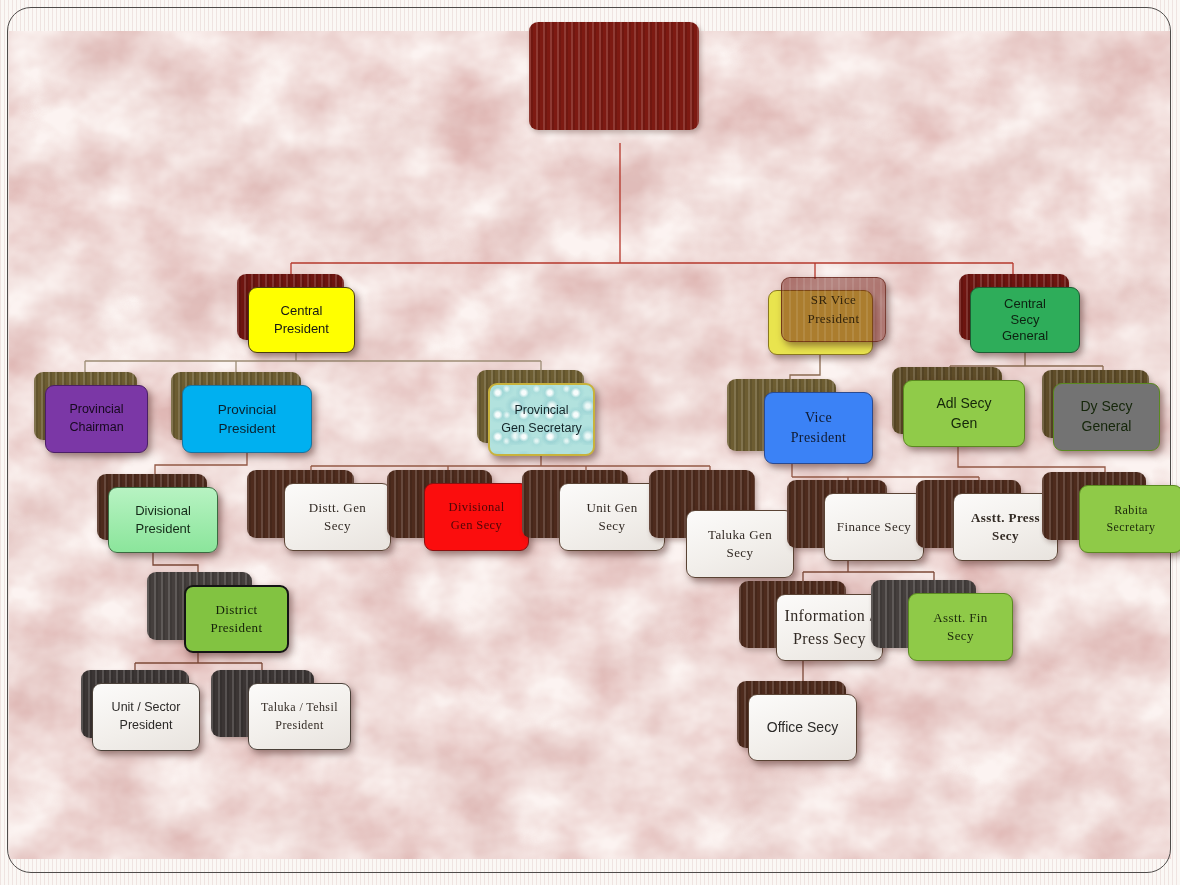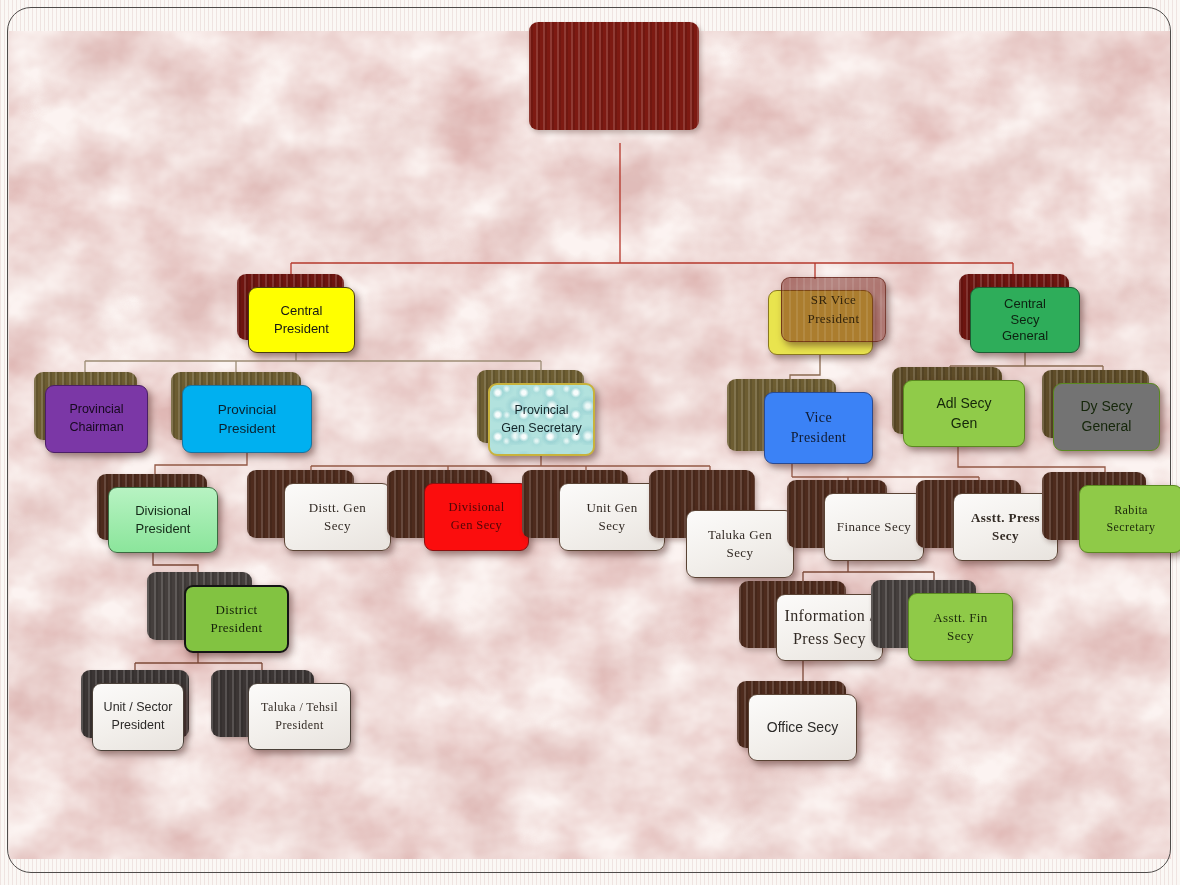--- a/index.html
+++ b/index.html
@@ -222,21 +222,21 @@
     <div class="node-box f-serif t-white" style="left: 750px; top: 594px; width: 107px; height: 67px; color: rgb(50, 42, 36); border-color: rgb(90, 67, 52); font-size: 16px;">
       <span>Information /</span>
       <span>Press Secy</span>
     </div>
     <div class="node-shadow" style="left: 871px; top: 580px; width: 105px; height: 68px; background-color: rgb(69, 63, 61);"></div>
     <div class="node-box f-serif" style="left: 882px; top: 593px; width: 105px; height: 68px; background-color: rgb(143, 202, 72); color: rgb(29, 42, 12); border-color: rgb(90, 138, 32); font-size: 13px;">
       <span>Asstt. Fin</span>
       <span>Secy</span>
     </div>
     <div class="node-shadow" style="left: 81px; top: 670px; width: 108px; height: 68px; background-color: rgb(59, 53, 52);"></div>
-    <div class="node-box f-sans t-white" style="left: 92px; top: 683px; width: 92px; height: 68px; color: rgb(44, 42, 40); border-color: rgb(74, 64, 56); font-size: 12.5px;">
+    <div class="node-box f-sans t-white" style="left: 92px; top: 683px; width: 108px; height: 68px; color: rgb(44, 42, 40); border-color: rgb(74, 64, 56); font-size: 12.5px;">
       <span>Unit / Sector</span>
       <span>President</span>
     </div>
     <div class="node-shadow" style="left: 211px; top: 670px; width: 103px; height: 67px; background-color: rgb(59, 53, 52);"></div>
     <div class="node-box f-serif t-white" style="left: 222px; top: 683px; width: 103px; height: 67px; color: rgb(50, 42, 36); border-color: rgb(74, 64, 56); font-size: 12px;">
       <span>Taluka / Tehsil</span>
       <span>President</span>
     </div>
     <div class="node-shadow" style="left: 737px; top: 681px; width: 109px; height: 67px; background-color: rgb(78, 43, 29);"></div>
     <div class="node-box f-sans t-white" style="left: 748px; top: 694px; width: 109px; height: 67px; color: rgb(44, 42, 40); border-color: rgb(90, 67, 52); font-size: 14px;">

